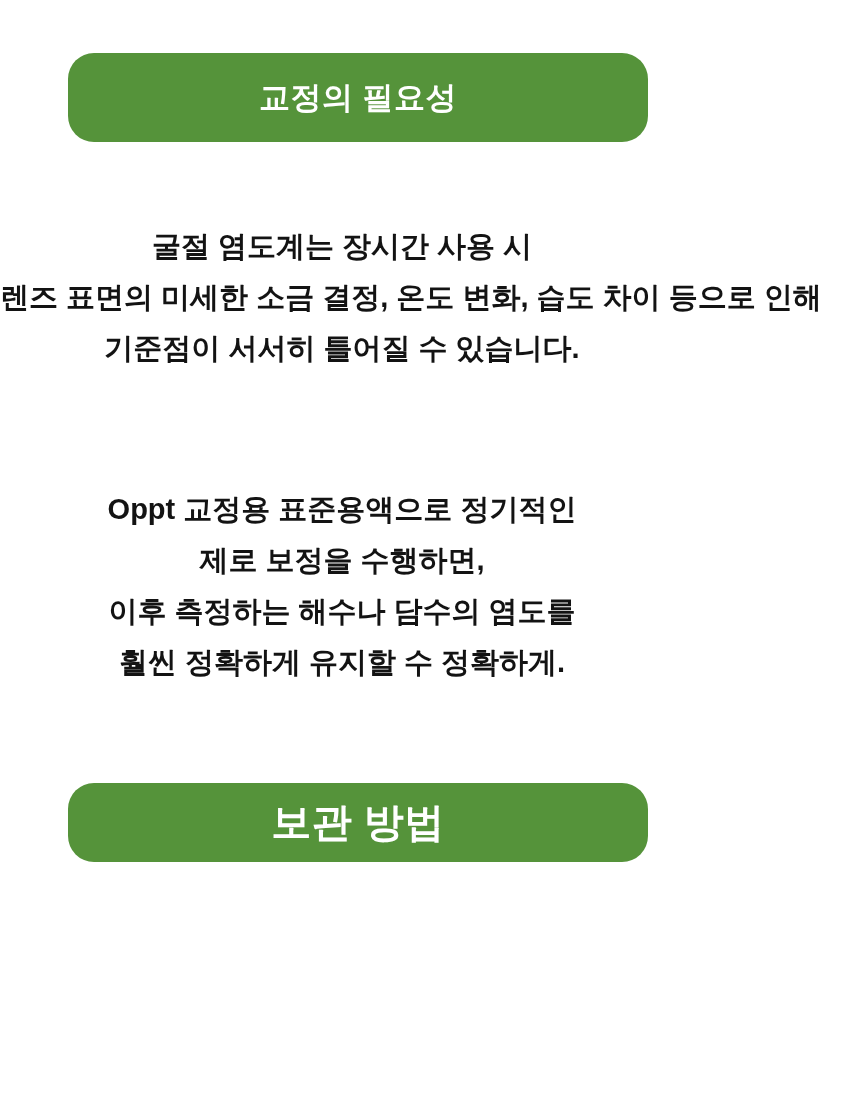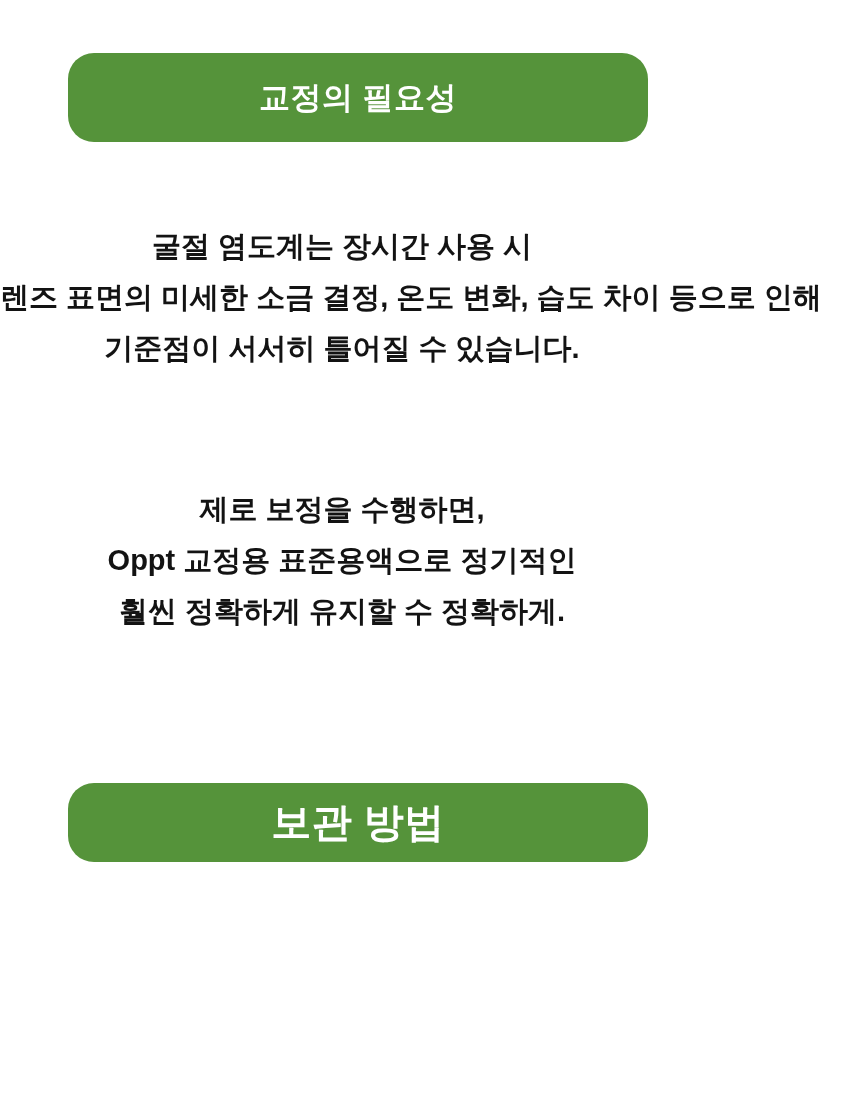--- a/index.html
+++ b/index.html
@@ -82,22 +82,23 @@
     <span>교정의 필요성</span>
   </div>
 
   <div class="body-block block-1">
     <span class="line">굴절 염도계는 장시간 사용 시</span>
     <span class="line">렌즈 표면의 미세한 소금 결정, 온도 변화, 습도 차이 등으로 인해</span>
     <span class="line">기준점이 서서히 틀어질 수 있습니다.</span>
   </div>
 
   <div class="body-block block-2">
+    <span class="line">Oppt 교정용 표준용액으로 정기적인</span>
     <span class="line">제로 보정을 수행하면,</span>
-    <span class="line">Oppt 교정용 표준용액으로 정기적인</span>
+    <span class="line">이후 측정하는 해수나 담수의 염도를</span>
     <span class="line">훨씬 정확하게 유지할 수 정확하게.</span>
   </div>
 
   <div class="banner banner-2">
     <span>보관 방법</span>
   </div>
 
 
 </div>
 

